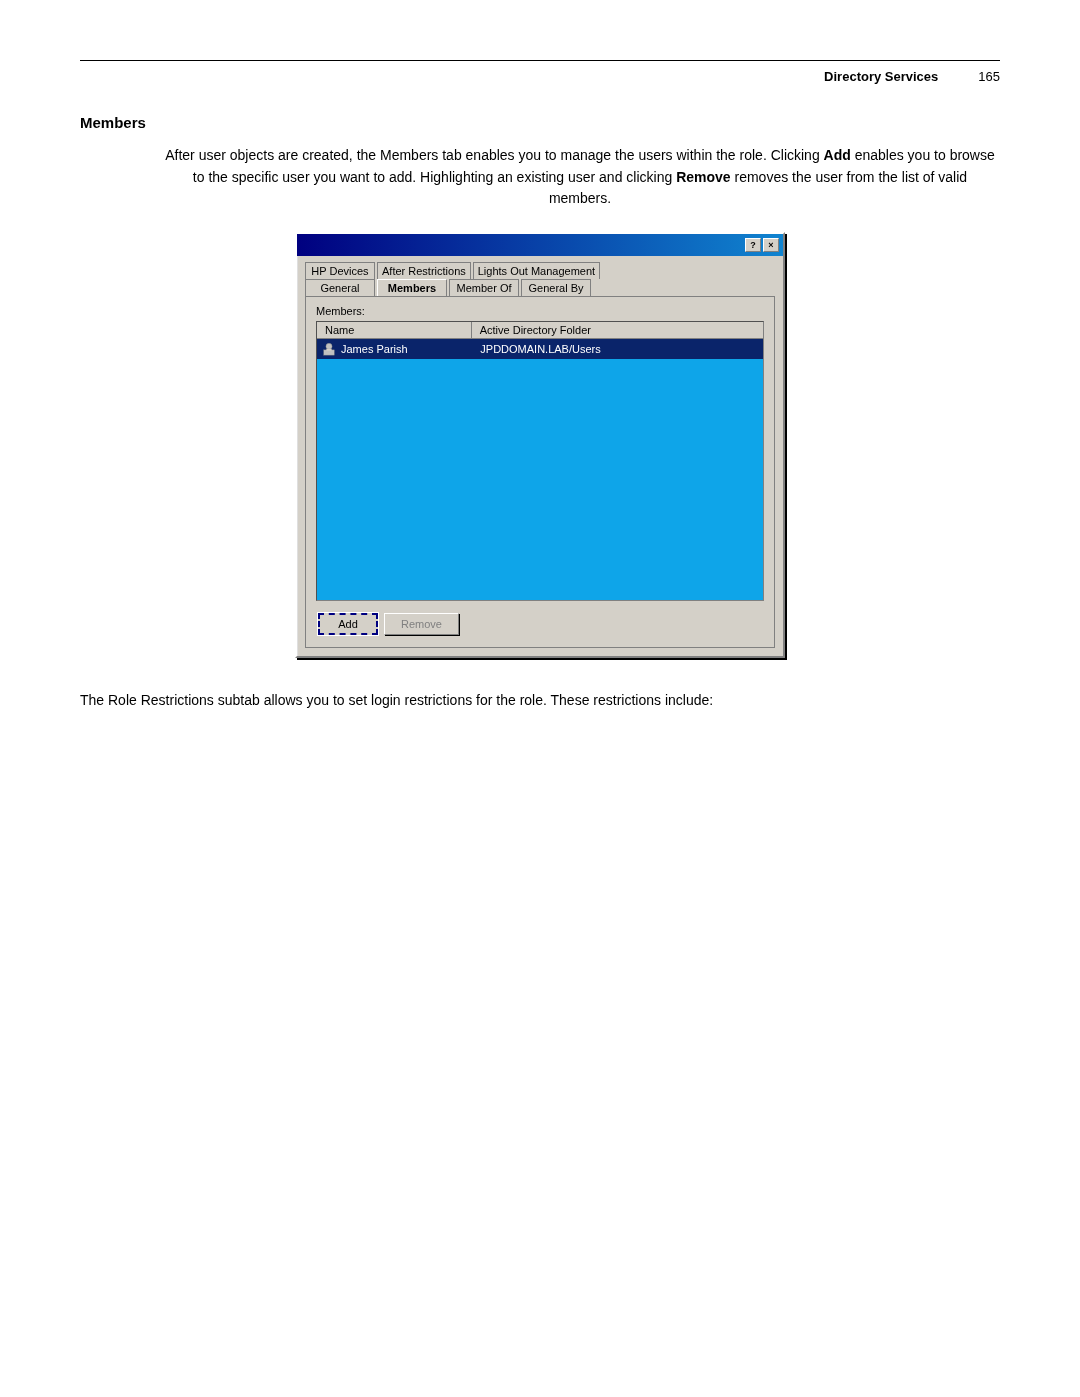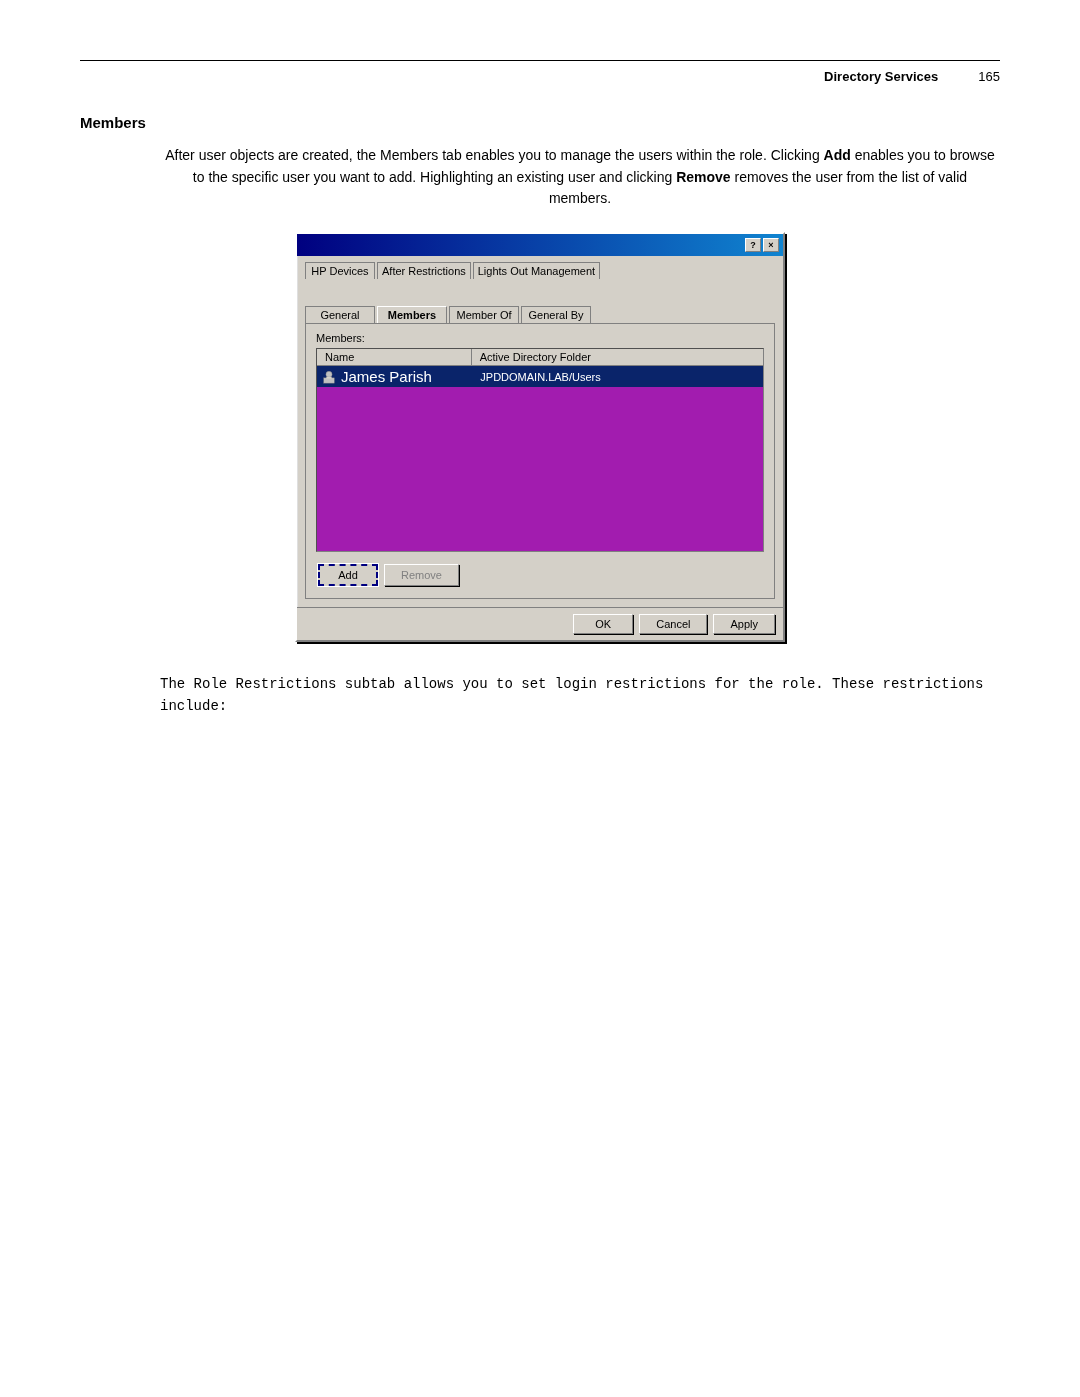--- a/index.html
+++ b/index.html
@@ -156,25 +156,25 @@
       background: #d4d0c8;
       padding: 8px 10px;
     }
 
     .members-label {
       font-size: 11px;
       margin-bottom: 4px;
     }
 
     .members-table-container {
-      background: #a21caf;
+      background: #0ea5e9;
       border: 1px solid #808080;
       border-top-color: #505050;
       border-left-color: #505050;
-      height: 204px;
+      height: 280px;
       overflow: hidden;
     }
 
     .members-table-header {
       display: flex;
       background: #d4d0c8;
       border-bottom: 1px solid #808080;
     }
 
     .col-header {
@@ -216,21 +216,21 @@
       margin-right: 4px;
       display: inline-flex;
       align-items: center;
       justify-content: center;
       font-size: 12px;
       flex-shrink: 0;
     }
 
     .member-name {
       flex: 1;
-      font-size: 15px;
+      font-size: 11px;
     }
 
     .member-folder {
       flex: 2;
       font-size: 11px;
     }
 
     .buttons-row {
       display: flex;
       gap: 6px;
@@ -270,24 +270,23 @@
     }
 
     .section-heading-2 {
       font-family: Arial, sans-serif;
       font-size: 15px;
       font-weight: bold;
       margin-bottom: 14px;
     }
 
     .body-text-2 {
-      font-family: Liberation Mono, monospace;
+      font-family: Liberation Sans, sans-serif;
       font-size: 14px;
       line-height: 1.55;
-      margin-left: 80px;
     }
 
     
     .user-icon-svg {
       width: 14px;
       height: 14px;
     }
   </style>
 </head>
 <body>
@@ -317,21 +316,21 @@
       </div>
 
       <div class="dialog-content">
 
         <div class="tabs-row">
           <div class="tab">HP Devices</div>
           <div class="tab">After Restrictions</div>
           <div class="tab">Lights Out Management</div>
         </div>
 
-        <div class="tabs-row" style="margin-bottom:0;margin-top:27px;">
+        <div class="tabs-row" style="margin-bottom:0;">
           <div class="tab">General</div>
           <div class="tab active">Members</div>
           <div class="tab">Member Of</div>
           <div class="tab">General By</div>
         </div>
 
         <div class="tab-panel">
 
           <div class="members-label">Members:</div>
 
@@ -358,25 +357,20 @@
           </div>
 
           <div class="buttons-row">
             <button class="win-btn focused">Add</button>
             <button class="win-btn" disabled="">Remove</button>
           </div>
 
         </div>
       </div>
 
-      <div class="dialog-footer">
-        <button class="win-btn">OK</button>
-        <button class="win-btn">Cancel</button>
-        <button class="win-btn">Apply</button>
-      </div>
 
     </div>
   </div>
 
 
   <div class="body-text-2">The Role Restrictions subtab allows you to set login restrictions for the role. These restrictions include:</div>
 
 </div>
 
 </body></html>

